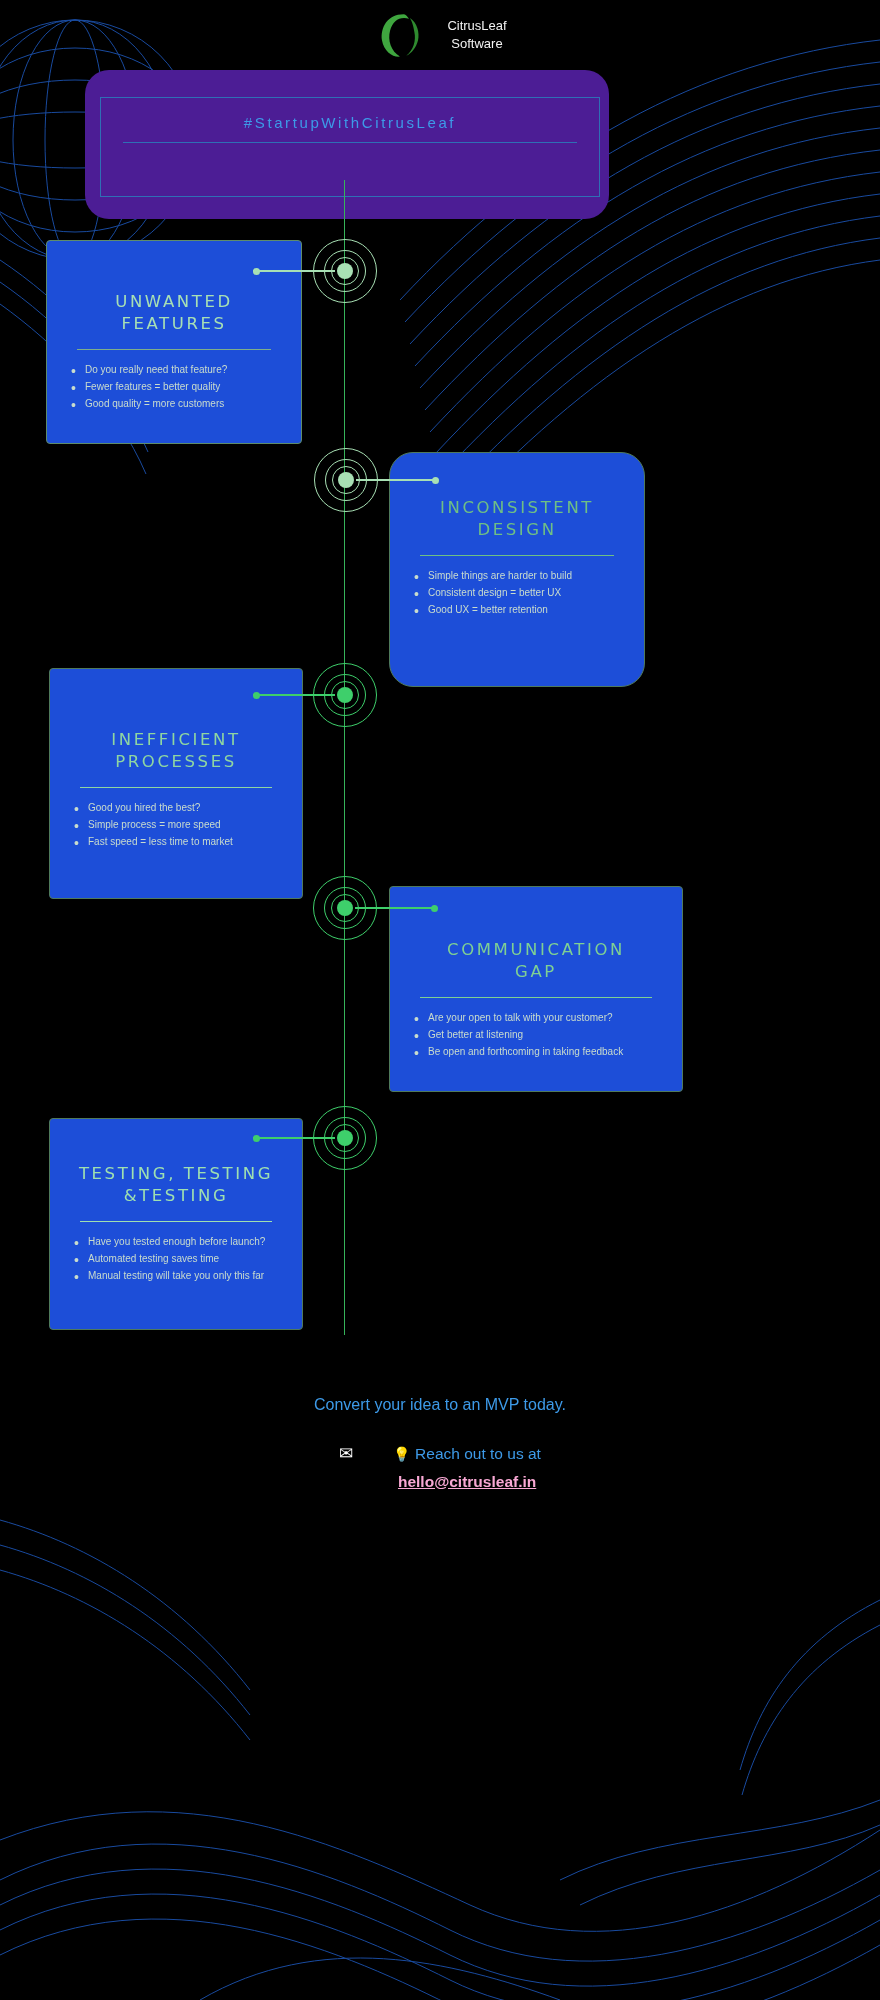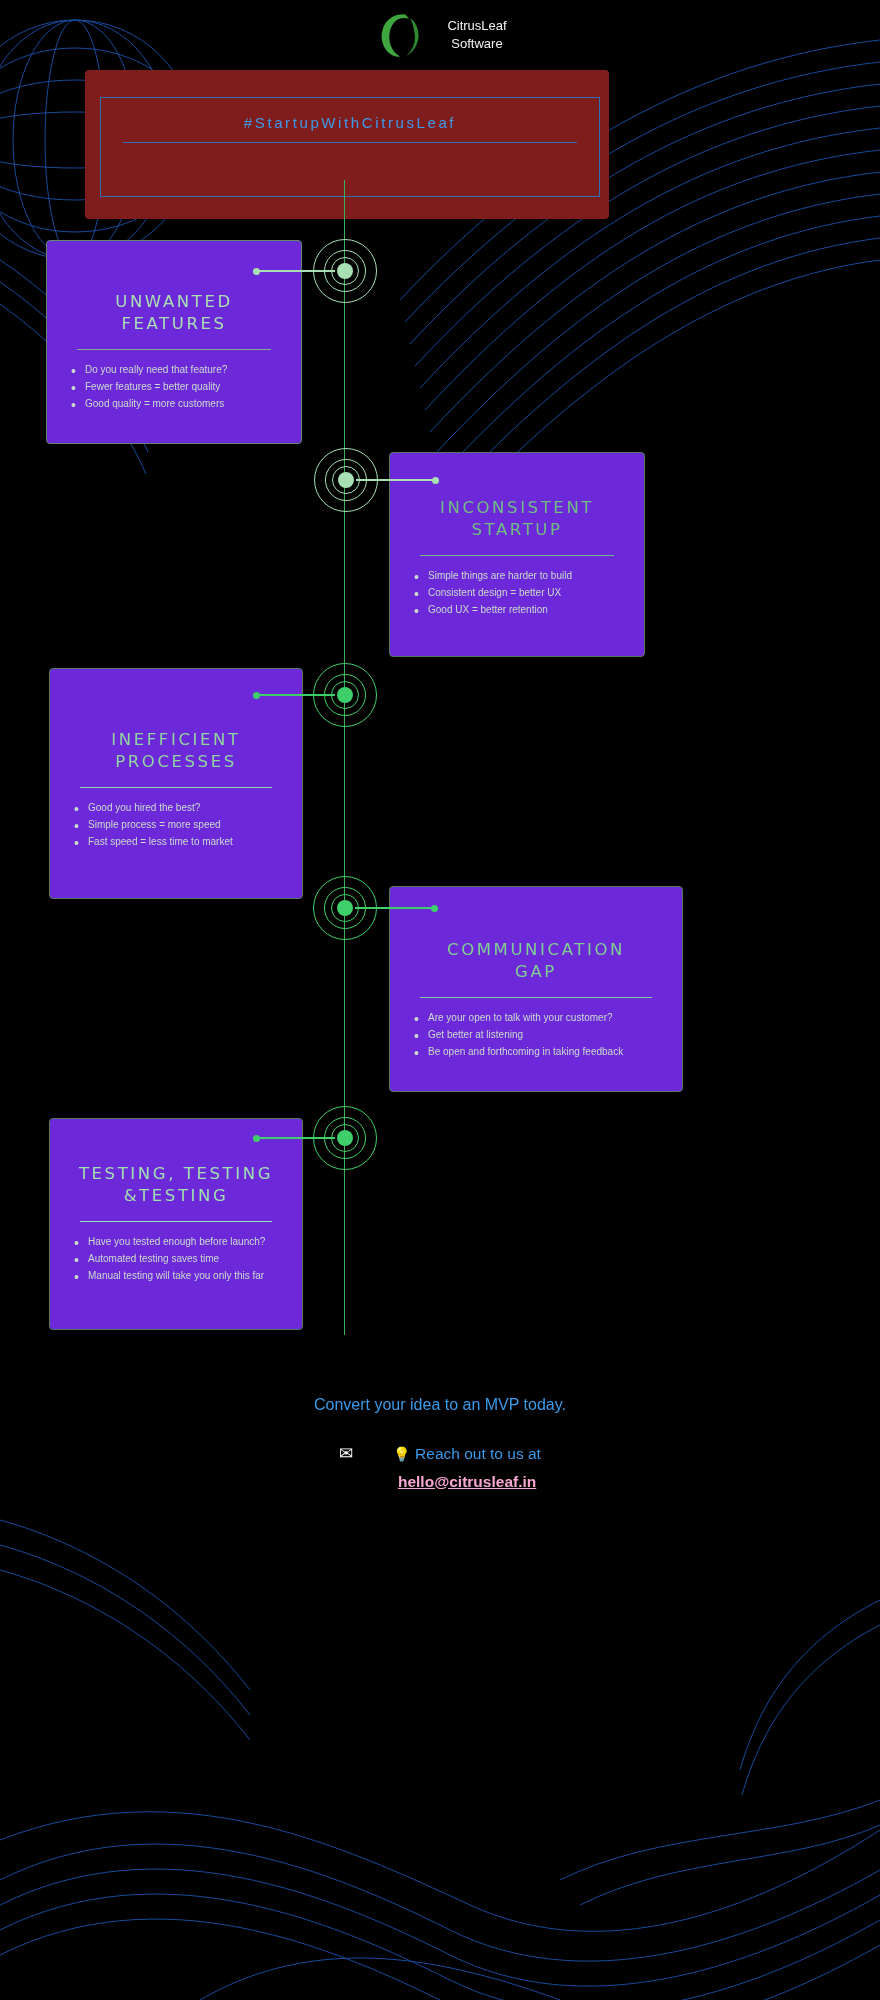--- a/index.html
+++ b/index.html
@@ -14,21 +14,21 @@
   .logo-row {
     position:absolute; top:8px; left:0; width:880px;
     display:flex; align-items:center; justify-content:center; gap:20px;
   }
   .logo-mark { width:54px; height:54px; }
   .logo-text { font-size:13px; line-height:1.35; color:#f2f2f2; text-align:center; }
 
   
   .banner {
     position:absolute; left:85px; top:70px; width:524px; height:149px;
-    background:#7f1d1d; border-radius:4px;
+    background:#4c1d95; border-radius:24px;
   }
   .banner-inner {
     position:absolute; left:15px; top:27px; right:9px; bottom:22px;
     border:1px solid #2f6fb5;
   }
   .hashtag {
     position:absolute; left:0; right:0; top:16px; text-align:center;
     color:#3d9ae8; font-size:15px; letter-spacing:2.6px;
   }
   .banner-rule {
@@ -58,21 +58,21 @@
   .ring.r4 { width:64px;  height:64px; }
   .connector { position:absolute; height:1.2px; background:currentColor; top:-0.6px; }
   .connector-dot {
     position:absolute; width:7px; height:7px; border-radius:50%;
     background:currentColor; top:-3.5px;
   }
 
   
   .card {
     position:absolute; border:1px solid; border-radius:4px;
-    background:#6d28d9; padding:18px 22px;
+    background:#1d4ed8; padding:18px 22px;
   }
   .card-head {
     font-size:16.5px; line-height:1.34; letter-spacing:2.6px;
     font-family:"DejaVu Sans", sans-serif; font-weight:400;
     text-align:center; padding:0 4px;
   }
   .card-rule { height:1px; margin:14px 8px 12px; }
   .card ul { list-style:none; }
   .card li {
     position:relative; padding-left:16px; font-size:10px;
@@ -190,24 +190,24 @@
 </div>
 <div class="node" style="left:345px; top:271px; color:#a8e0b4;">
   <div class="connector" style="right:10px; width:82px;"></div>
   <div class="connector-dot" style="left:-92px;"></div>
   <div class="ring r4"></div>
   <div class="ring r3"></div>
   <div class="ring r2"></div>
   <div class="ring r1"></div>
 </div>
 
-<div class="card" style="left:389px; top:452px; width:256px; height:205px; border-color:#4f7a5b;">
+<div class="card" style="left:389px; top:452px; width:256px; height:235px; border-color:#4f7a5b;border-radius:24px;">
   <div class="card-head" style="color:#6fbf84; margin-top:26px;">
     <div>INCONSISTENT</div>
-    <div>STARTUP</div>
+    <div>DESIGN</div>
   </div>
   <div class="card-rule" style="background:#6fbf84;"></div>
   <ul>
     <li>Simple things are harder to build</li>
     <li>Consistent design = better UX</li>
     <li>Good UX = better retention</li>
   </ul>
 </div>
 <div class="node" style="left:346px; top:480px; color:#a8e0b4;">
   <div class="connector" style="left:10px; width:82px;"></div>

